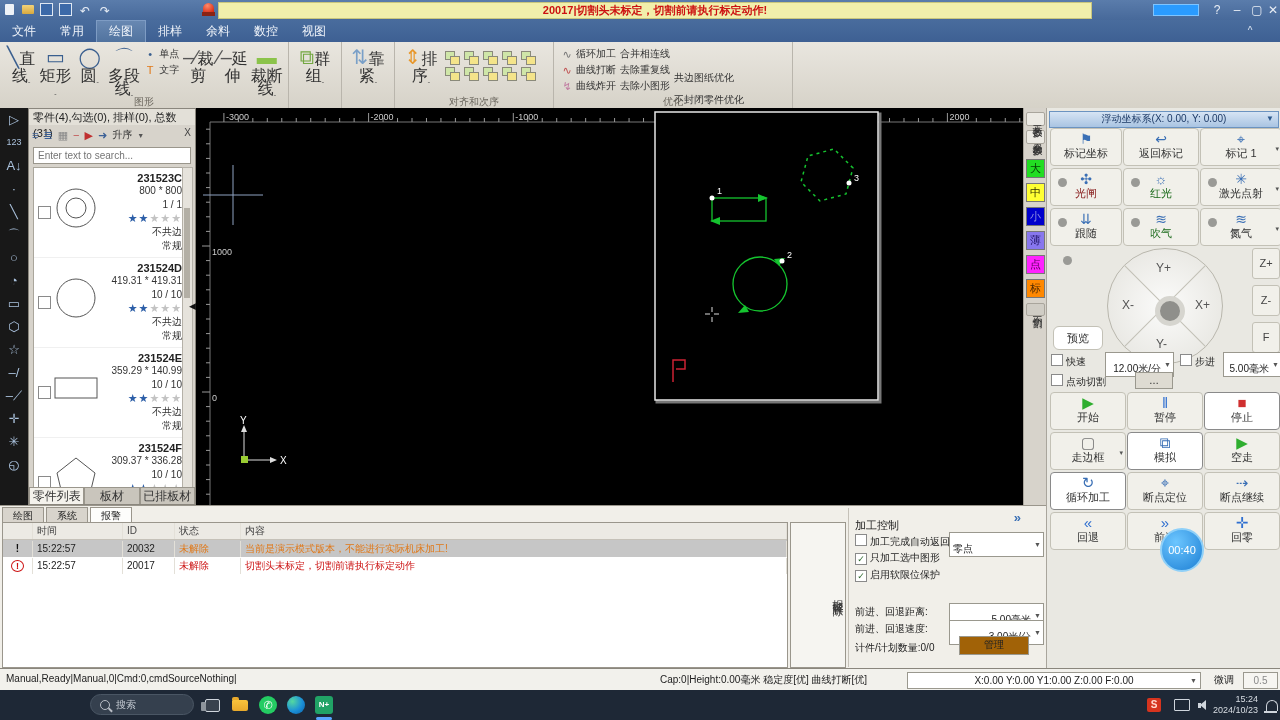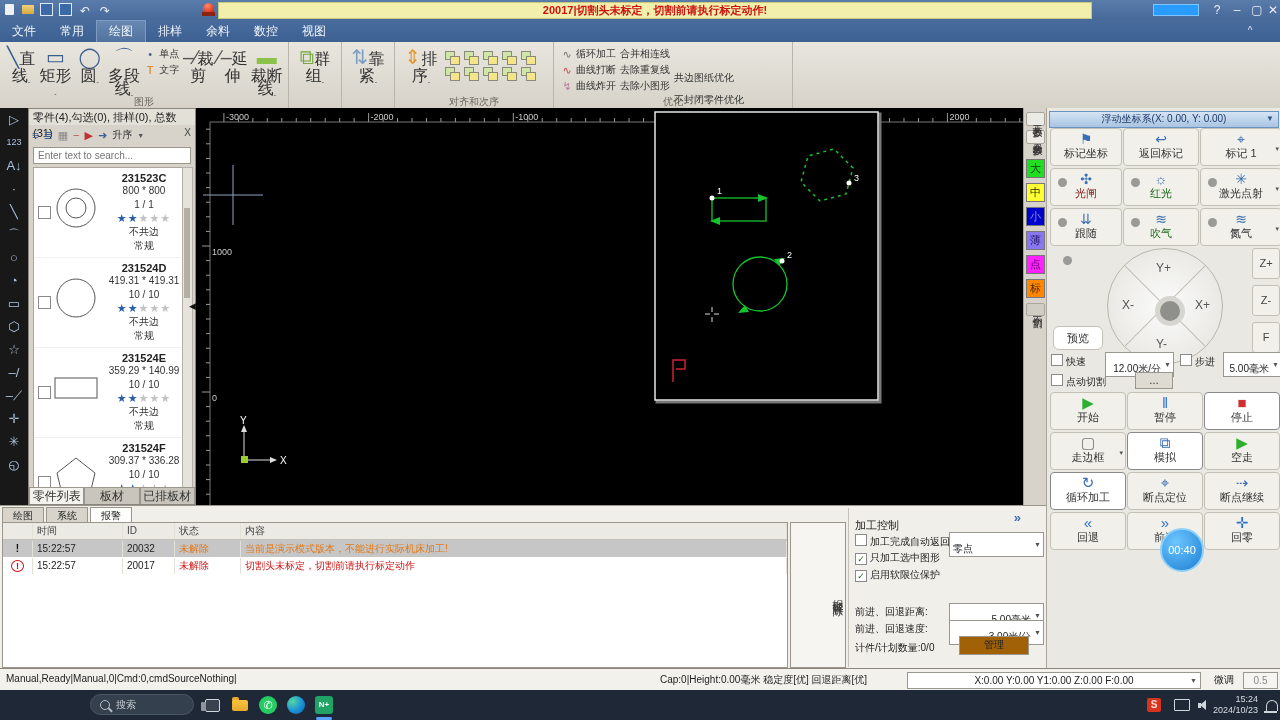--- a/index.html
+++ b/index.html
@@ -49,21 +49,21 @@
   #pp-tools{height:20px;display:flex;align-items:center;padding:0 3px;gap:5px;}
   .ppt{font-size:11px;color:#3b6096;}
   #pp-search{margin:2px 4px;width:148px;height:15px;border:1px solid #9a968c;background:#fff;color:#9a9a9a;font-size:10px;padding:0 4px;font-style:normal;}
   #pp-list{position:absolute;left:4px;top:58px;width:150px;height:324px;background:#fff;border:1px solid #aaa69c;overflow:hidden;}
   #pp-scroll{position:absolute;right:2px;top:58px;width:9px;height:324px;background:#e6e3dc;border:1px solid #b5b1a8;}
   #pp-scroll .thumb{position:absolute;left:1px;top:40px;width:6px;height:90px;background:#b3afa5;}
   #pp-collapse{position:absolute;right:-1px;top:190px;width:7px;height:14px;color:#111;font-size:9px;line-height:14px;}
   .pcard{position:relative;height:89px;border-bottom:1px solid #f0f0f0;}
   .pcard .cb{position:absolute;left:4px;top:38px;width:11px;height:11px;border:1px solid #8a8a8a;background:#fff;}
   .pcard svg{position:absolute;left:18px;top:16px;}
-  .ptext{position:absolute;left:72px;top:4px;width:76px;text-align:center;}
+  .ptext{position:absolute;left:72px;top:4px;width:76px;text-align:right;}
   .ptext .nm{font-weight:bold;font-size:11px;}
   .ptext .row{font-size:10px;color:#333;line-height:14px;}
   .stars{font-size:11px;letter-spacing:1px;line-height:13px;}
   #pp-tabs{position:absolute;left:0;bottom:0;width:100%;height:17px;display:flex;}
   .pptab{flex:1;border:1px solid #9a968c;border-bottom:none;background:#c9c5bc;font-size:12px;text-align:center;line-height:16px;color:#333;}
   .pptab.active{background:#f4f2ec;}
   #canvas{left:196px;top:108px;width:827px;height:397px;background:#000;}
   #rightstrip{left:1023px;top:108px;width:23px;height:397px;background:#d7d3cb;border-left:1px solid #a9a59c;box-sizing:border-box;}
   .vsbtn{margin:4px 2px;width:17px;padding:4px 0;background:#eceae4;border:1px solid #a9a59c;border-radius:2px;
      writing-mode:vertical-rl;text-orientation:upright;font-size:10px;color:#333;text-align:center;letter-spacing:1px;}
@@ -669,21 +669,21 @@
         <div class="ddbox" style="left: 100px; top: 95px; width: 78px;">5.00毫米<span class="c">▼</span></div>
         <div class="pc-row" style="top: 114px;">前进、回退速度:</div>
         <div class="ddbox" style="left: 100px; top: 112px; width: 78px;">3.00米/分<span class="c">▼</span></div>
         <div class="pc-row" style="top: 133px;">计件/计划数量:0/0</div>
         <div class="pc-btn" style="left: 110px; top: 128px; width: 68px; height: 17px; position: absolute; background: #a16207;">管理</div>
       </div>
   </div>
 
   <div id="statusbar" class="abs">
     <span class="abs" style="left:6px;top:4px">Manual,Ready|Manual,0|Cmd:0,cmdSourceNothing|</span>
-    <span class="abs" style="left:660px;top:4px">Cap:0|Height:0.00毫米 稳定度[优] 回退距离[优]</span>
+    <span class="abs" style="left:660px;top:4px">Cap:0|Height:0.00毫米 稳定度[优] 曲线打断[优]</span>
     <div id="coordbox">
       <span>X:0.00   Y:0.00   Y1:0.00   Z:0.00   F:0.00</span>
       <span style="position:absolute;right:3px;top:0;font-size:7px;color:#555">▼</span>
     </div>
     <span class="abs" style="left:1214px;top:4px">微调</span>
     <div id="finebox">
       <span>0.5</span>
     </div>
   </div>
 

